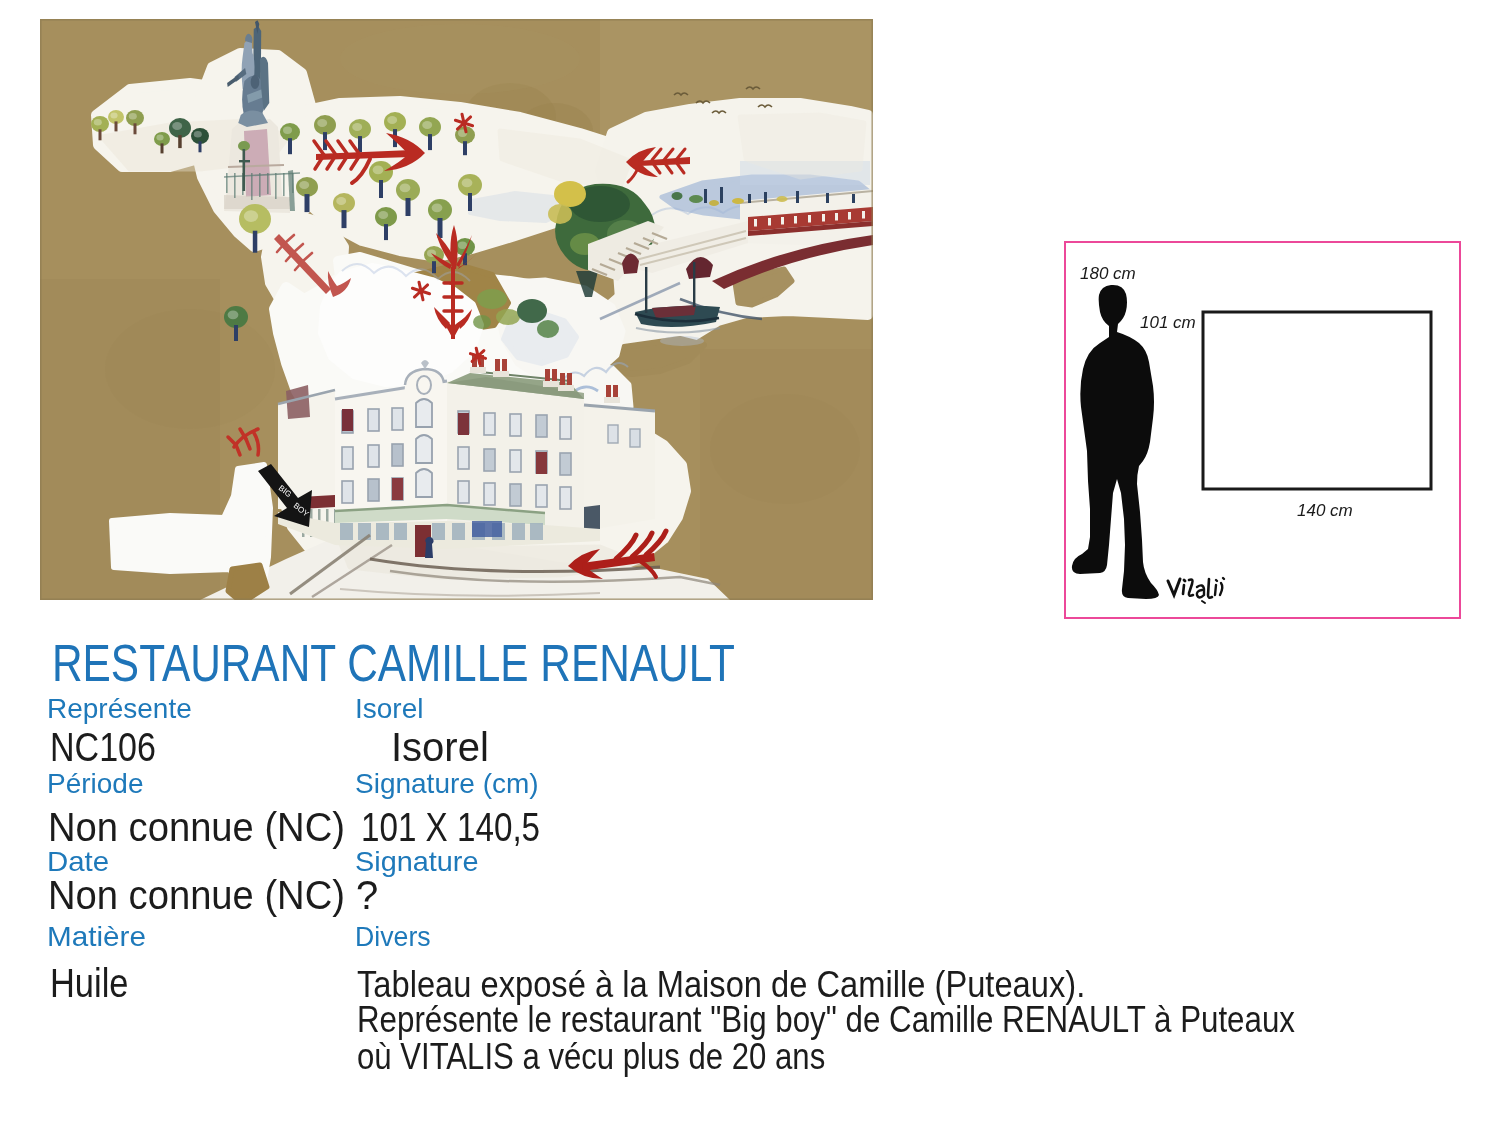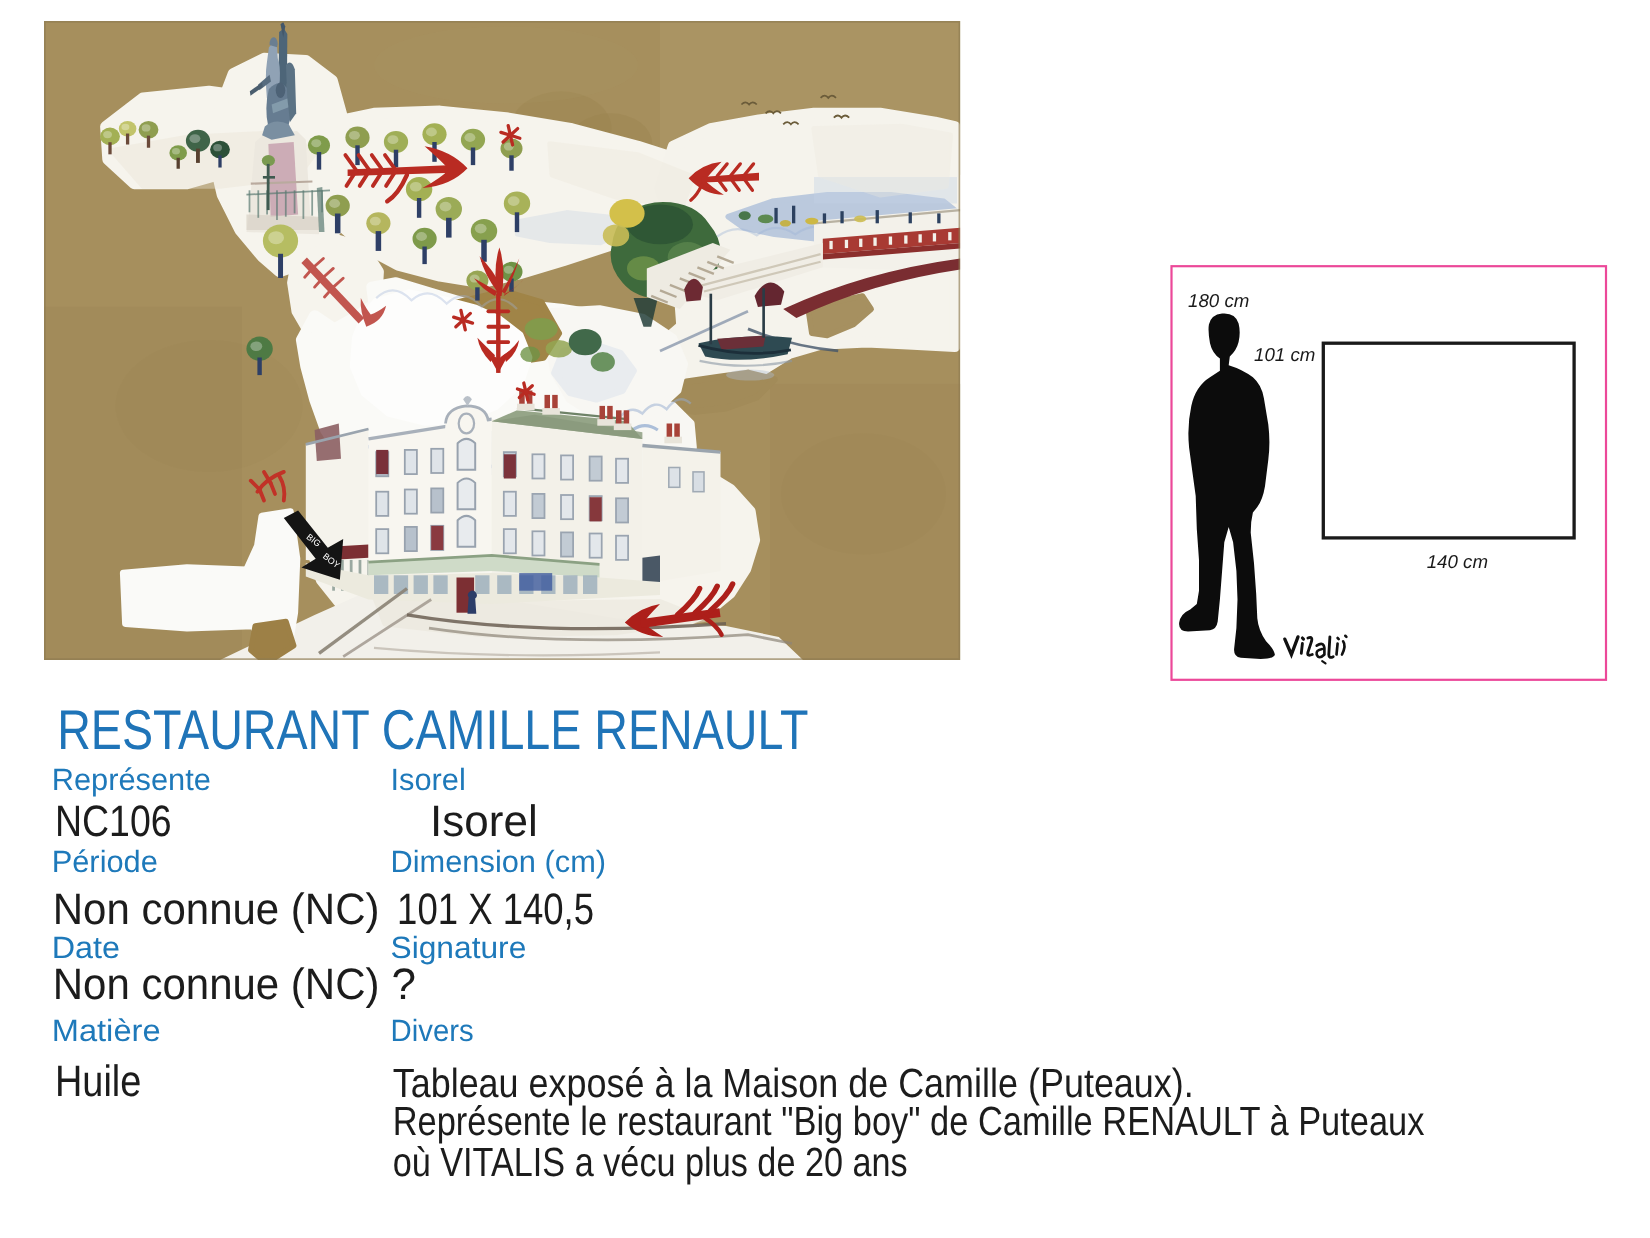--- a/index.html
+++ b/index.html
@@ -571,21 +571,21 @@
 <div class="abs lbl" style="left:47px;top:693px;">Représente</div>
 
 <div class="abs lbl" style="left:355px;top:693px;">Isorel</div>
 
 <div class="abs val" style="left:50px;top:725px;transform:scaleX(0.851);transform-origin:0 0;">NC106</div>
 
 <div class="abs val" style="left:367px;top:725px;margin-left:24px;">Isorel</div>
 
 <div class="abs lbl" style="left:47px;top:768px;text-align:center;">Période</div>
 
-<div class="abs lbl" style="left:355px;top:768px;">Dimension (cm)</div>
+<div class="abs lbl" style="left:355px;top:768px;">Signature (cm)</div>
 
 <div class="abs val" style="left:48px;top:805px;transform:scaleX(0.954);transform-origin:0 0;">Non connue (NC)</div>
 
 <div class="abs val" style="left:361px;top:805px;transform:scaleX(0.830);transform-origin:0 0;">101 X 140,5</div>
 
 <div class="abs lbl" style="left:47px;top:846px;transform:scaleX(1.05);transform-origin:0 0;">Date</div>
 
 <div class="abs lbl" style="left:355px;top:846px;transform:scaleX(1.03);transform-origin:0 0;">Signature</div>
 
 <div class="abs val" style="left:48px;top:873px;transform:scaleX(0.954);transform-origin:0 0;">Non connue (NC)</div>

